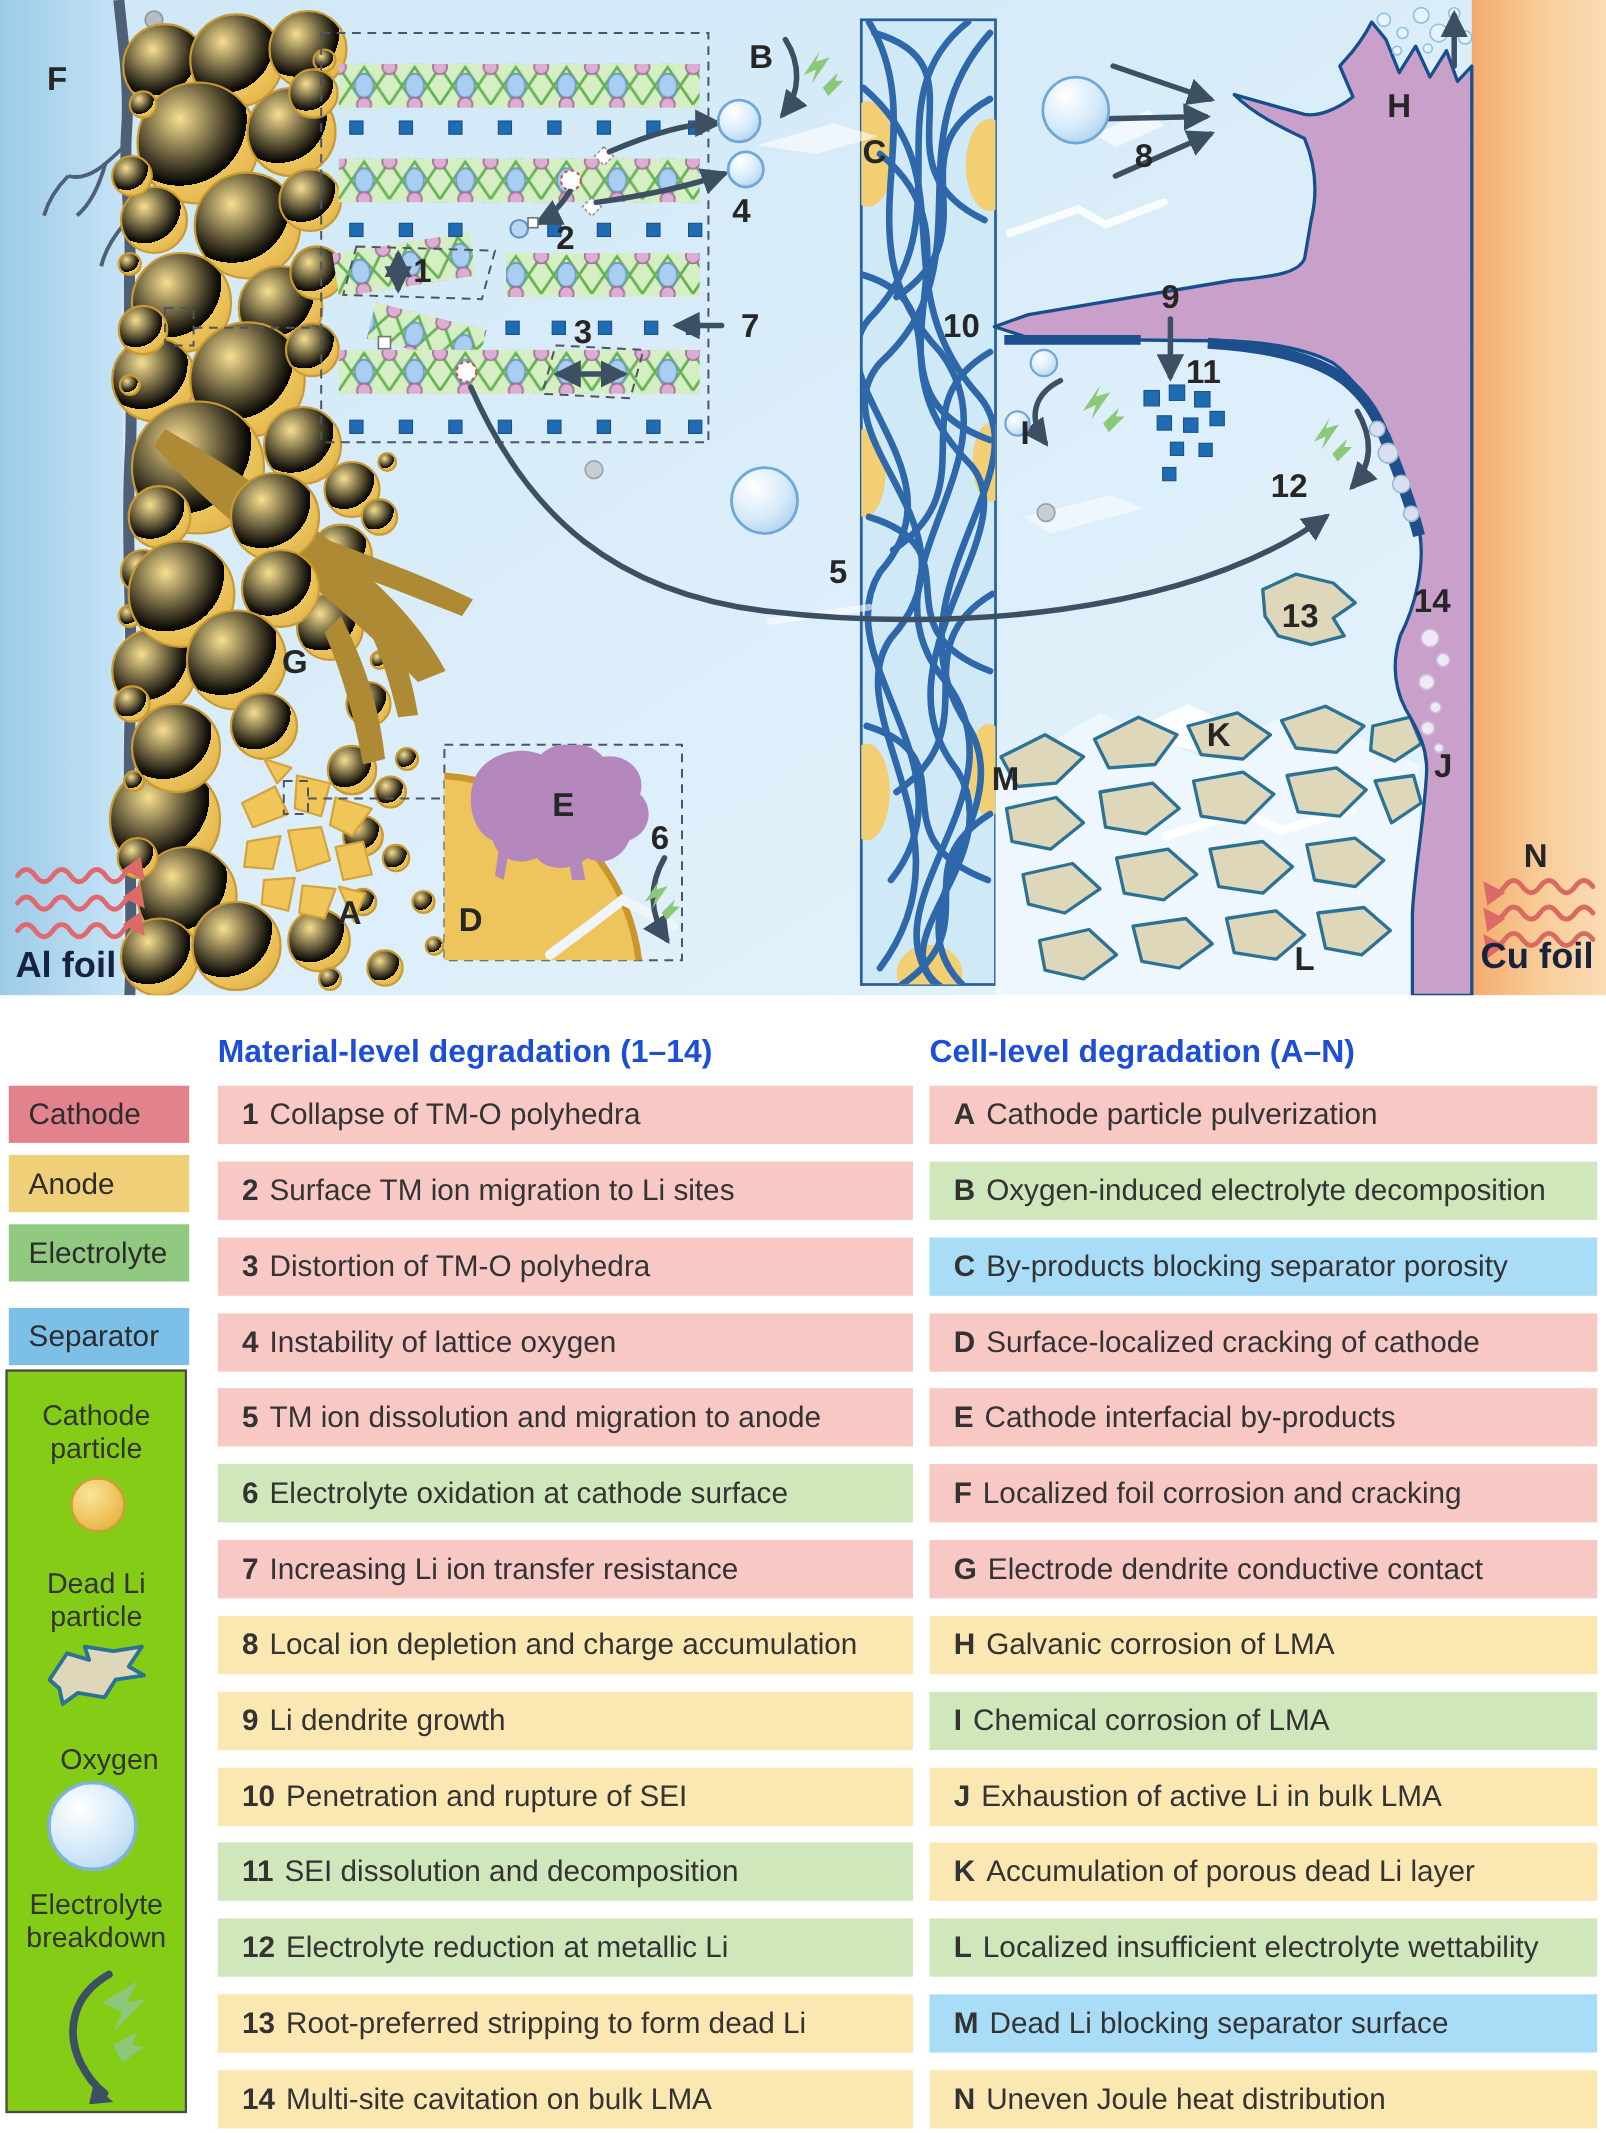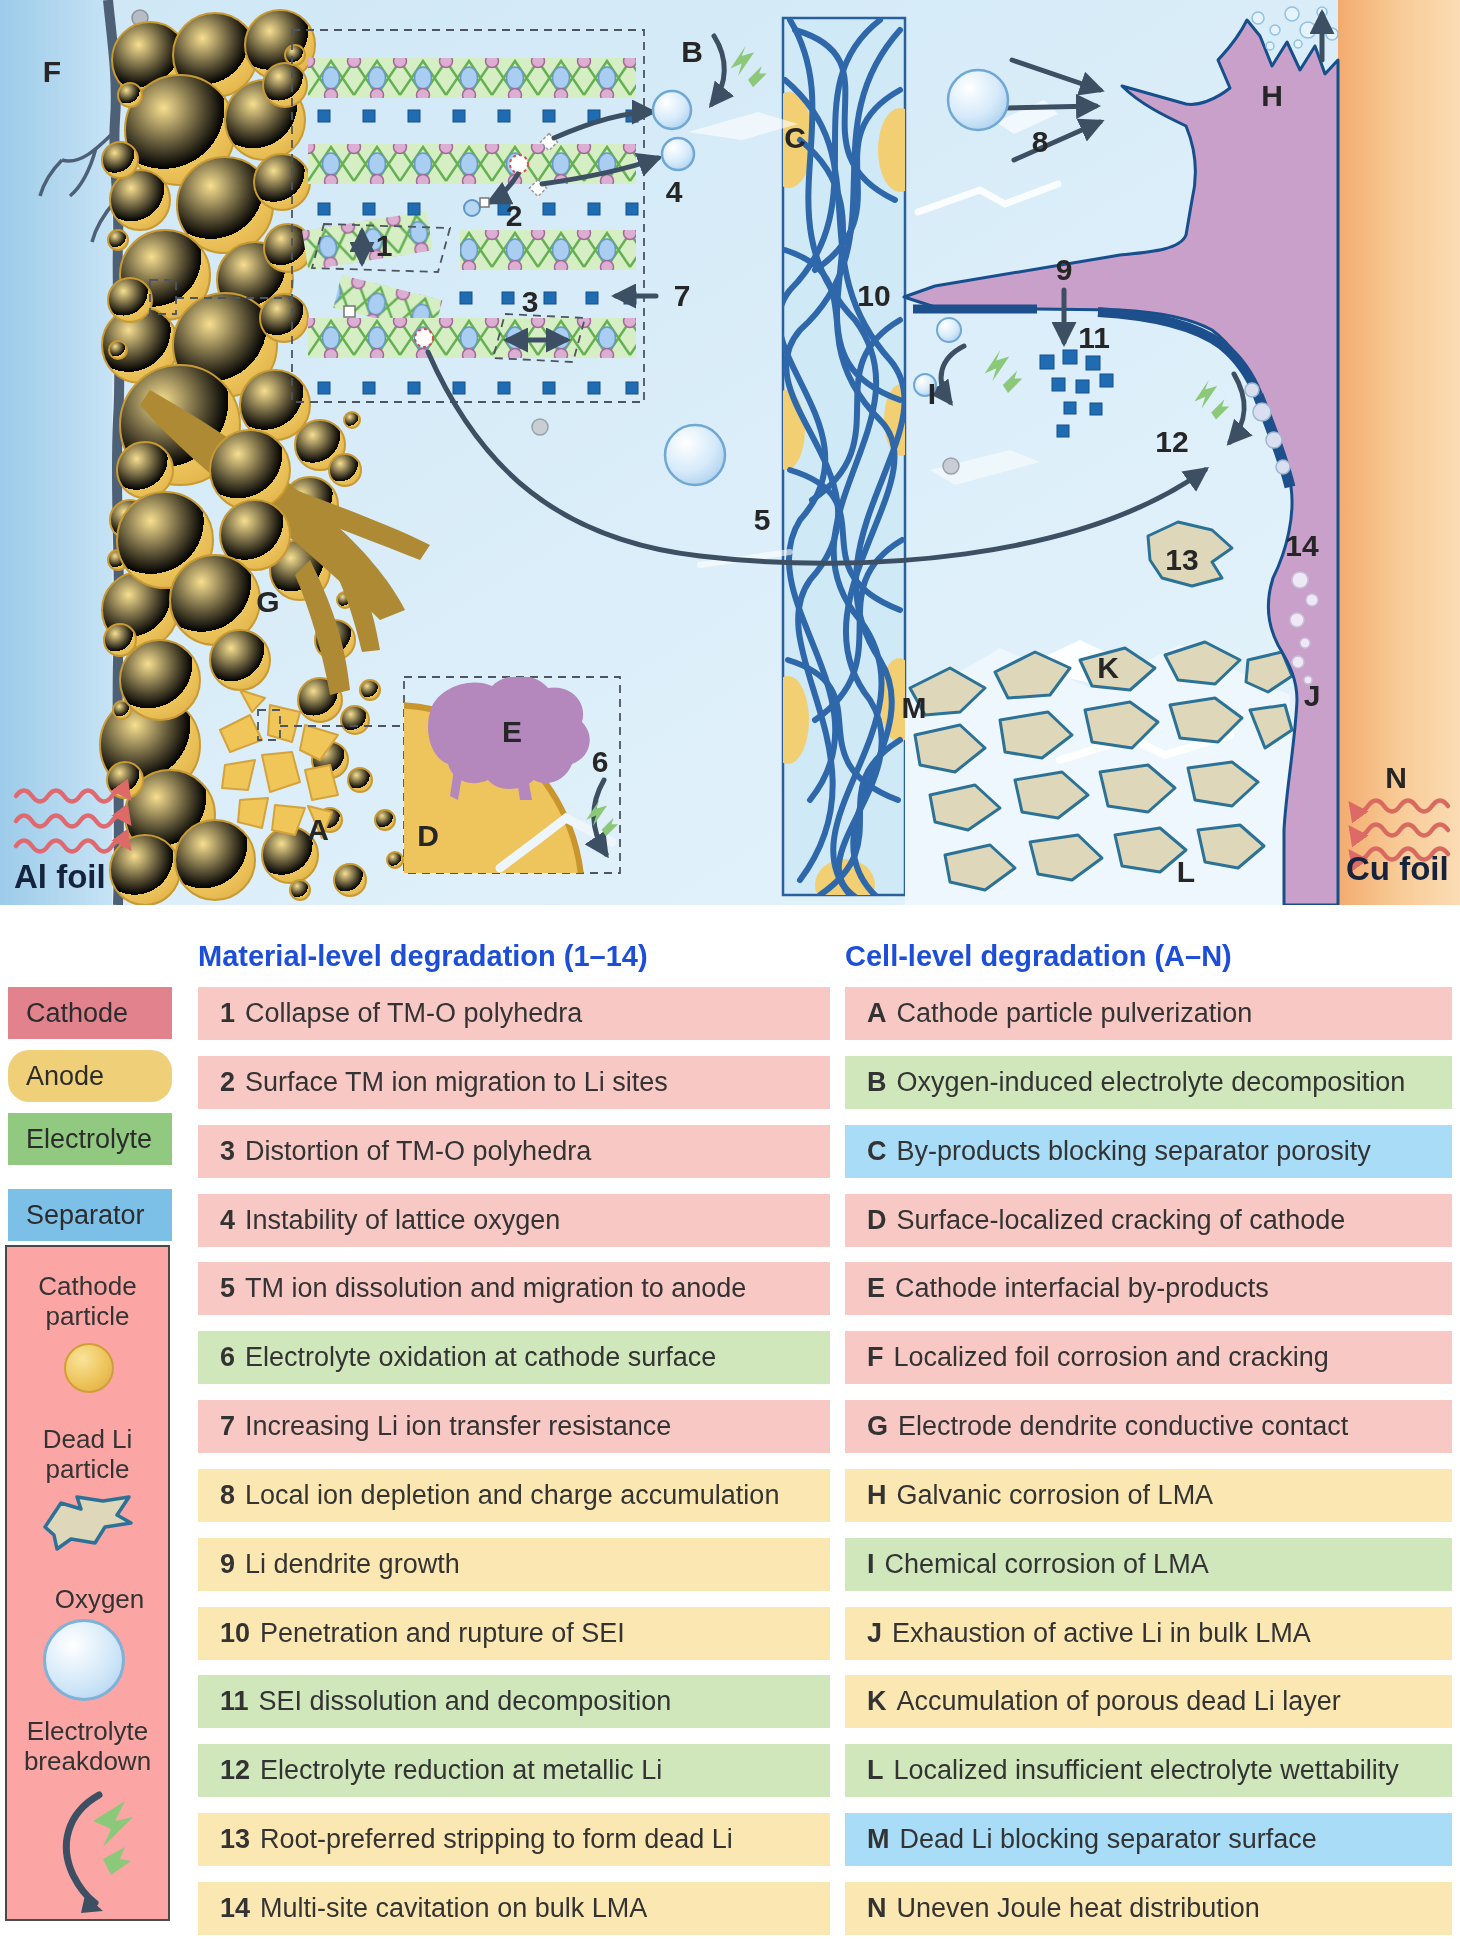--- a/index.html
+++ b/index.html
@@ -18,22 +18,22 @@
   .hdr{position:absolute;font-size:29px;font-weight:700;color:#1d4ed8;}
   .sw{position:absolute;left:8px;width:164px;height:52px;display:flex;align-items:center;padding-left:18px;box-sizing:border-box;font-size:27px;color:#2c2c2c;}
   .lrow{position:absolute;height:53px;display:flex;align-items:center;padding-left:22px;box-sizing:border-box;font-size:27px;color:#333;}
   .lrow b{margin-right:10px;}
   .c1{left:198px;width:632px;}
   .c2{left:845px;width:607px;}
   .pink{background:#f7c8c4;}
   .green{background:#cfe7bb;}
   .yellow{background:#fbe7b1;}
   .blue{background:#a8dcf7;}
-  .swc{background:#e1828d;} .swa{background:#efd079;border-radius:21px;} .swe{background:#90c97f;} .sws{background:#7cc0e8;}
-  .keybox{position:absolute;left:5px;top:340px;width:165px;height:676px;border:2px solid #4a4a4a;background:#fca5a5;box-sizing:border-box;}
+  .swc{background:#e1828d;} .swa{background:#efd079;} .swe{background:#90c97f;} .sws{background:#7cc0e8;}
+  .keybox{position:absolute;left:5px;top:340px;width:165px;height:676px;border:2px solid #4a4a4a;background:#84cc16;box-sizing:border-box;}
   .keytxt{position:absolute;width:100%;text-align:center;font-size:26px;color:#333;line-height:1.15;}
   .yellow-ball{position:absolute;left:57px;top:96px;width:46px;height:46px;border-radius:50%;
     background:radial-gradient(circle at 35% 30%, #f9e49a, #eec45c 55%, #dca93e);border:2px solid #cf9f36;}
   .oxy-ball{position:absolute;left:36px;top:372px;width:76px;height:76px;border-radius:50%;
     background:radial-gradient(circle at 35% 30%, #ffffff, #cfe6f8 60%, #a9cdec);border:3px solid #7fb2d8;}
 </style>
 </head>
 <body>
 
 <svg id="scene" width="1460" height="905" viewBox="0 0 1460 905">

